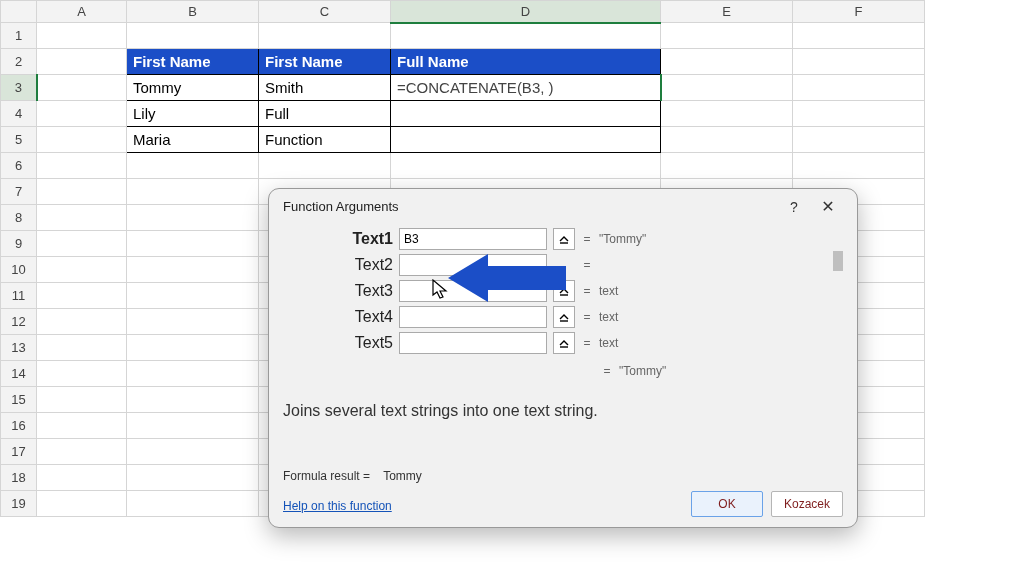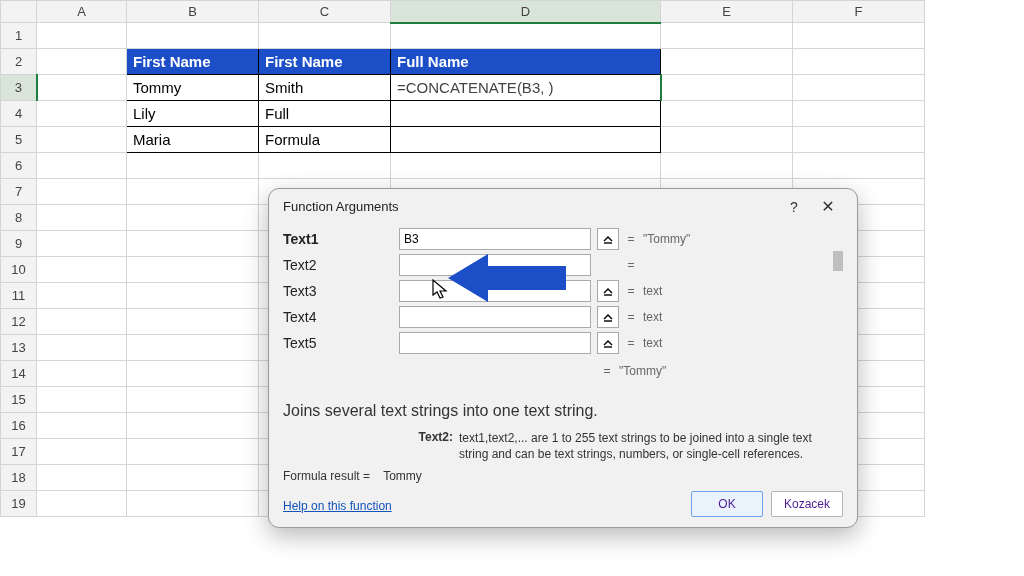--- a/index.html
+++ b/index.html
@@ -108,26 +108,27 @@
     padding: 2px 14px 0 14px;
   }
   .arg-row {
     display: flex;
     align-items: center;
     height: 26px;
     gap: 6px;
   }
   .arg-label {
     width: 110px;
-    font-size: 14px;
+    text-align: right;
+    font-size: 16px;
     color: #222;
   }
   .arg-label.bold { font-weight: bold; }
   .arg-input {
-    width: 192px;
+    width: 148px;
     height: 22px;
     border: 1px solid #aaa;
     background: #fff;
     font-size: 12px;
     padding: 0 4px;
     color: #000;
   }
   .ref-btn {
     width: 22px;
     height: 22px;
@@ -192,21 +193,21 @@
     bottom: 10px;
     display: flex;
     gap: 8px;
   }
   .btn {
     width: 72px;
     height: 26px;
     background: #fff;
     border: 1px solid #b5b5b5;
     font-size: 12px;
-    color: #4c1d95;
+    color: #7f1d1d;
     cursor: pointer;
     border-radius: 2px;
   }
   .btn.primary {
     border: 1px solid #6aa2e8;
     background: #eaf2fc;
   }
   .arrow {
     position: absolute;
     left: 448px;
@@ -267,21 +268,21 @@
     <td class="data-cell">Lily</td>
     <td class="data-cell">Full</td>
     <td class="data-cell"></td>
     <td></td>
         <td></td>
   </tr>
   <tr>
     <th class="row-head">5</th>
     <td></td>
     <td class="data-cell">Maria</td>
-    <td class="data-cell">Formula</td>
+    <td class="data-cell">Function</td>
     <td class="data-cell"></td>
     <td></td>
         <td></td>
   </tr>
   <tr>
         <th class="row-head">6</th>
         <td></td>
         <td></td>
         <td></td>
         <td></td>
@@ -481,24 +482,20 @@
       <span class="arg-label"></span>
       <span style="width:168px"></span>
       <span style="width:22px"></span>
       <span class="arg-eq">=</span>
       <span class="arg-result">"Tommy"</span>
     </div>
   </div>
 
   <div class="desc-row">Joins several text strings into one text string.</div>
 
-  <div class="text2-desc">
-    <div class="lbl">Text2:</div>
-    <div class="txt">text1,text2,... are 1 to 255 text strings to be joined into a single text string and can be text strings, numbers, or single-cell references.</div>
-  </div>
 
   <div class="formula-res">
     <span>Formula result =</span>
     &nbsp;&nbsp;
     <span>Tommy</span>
   </div>
 
   <a class="help-link">Help on this function</a>
 
   <div class="btn-row">

